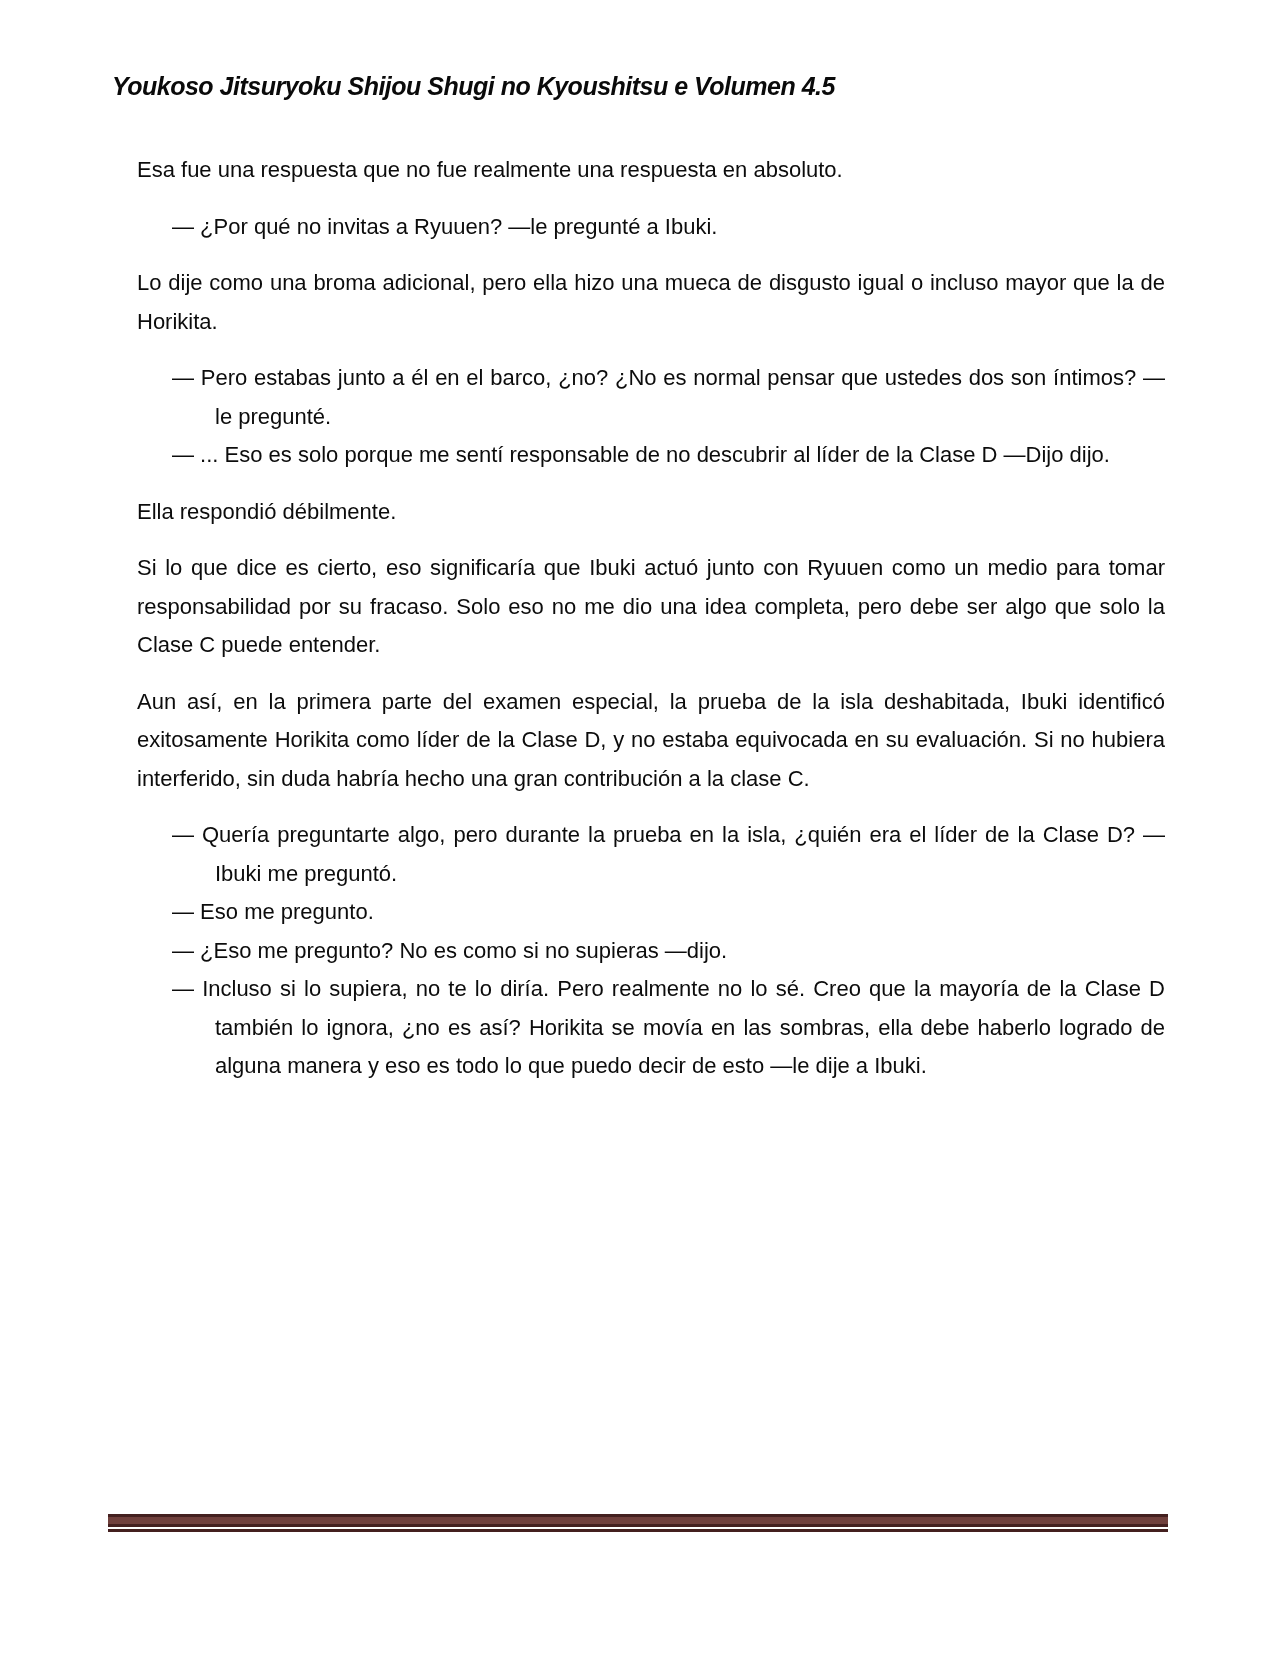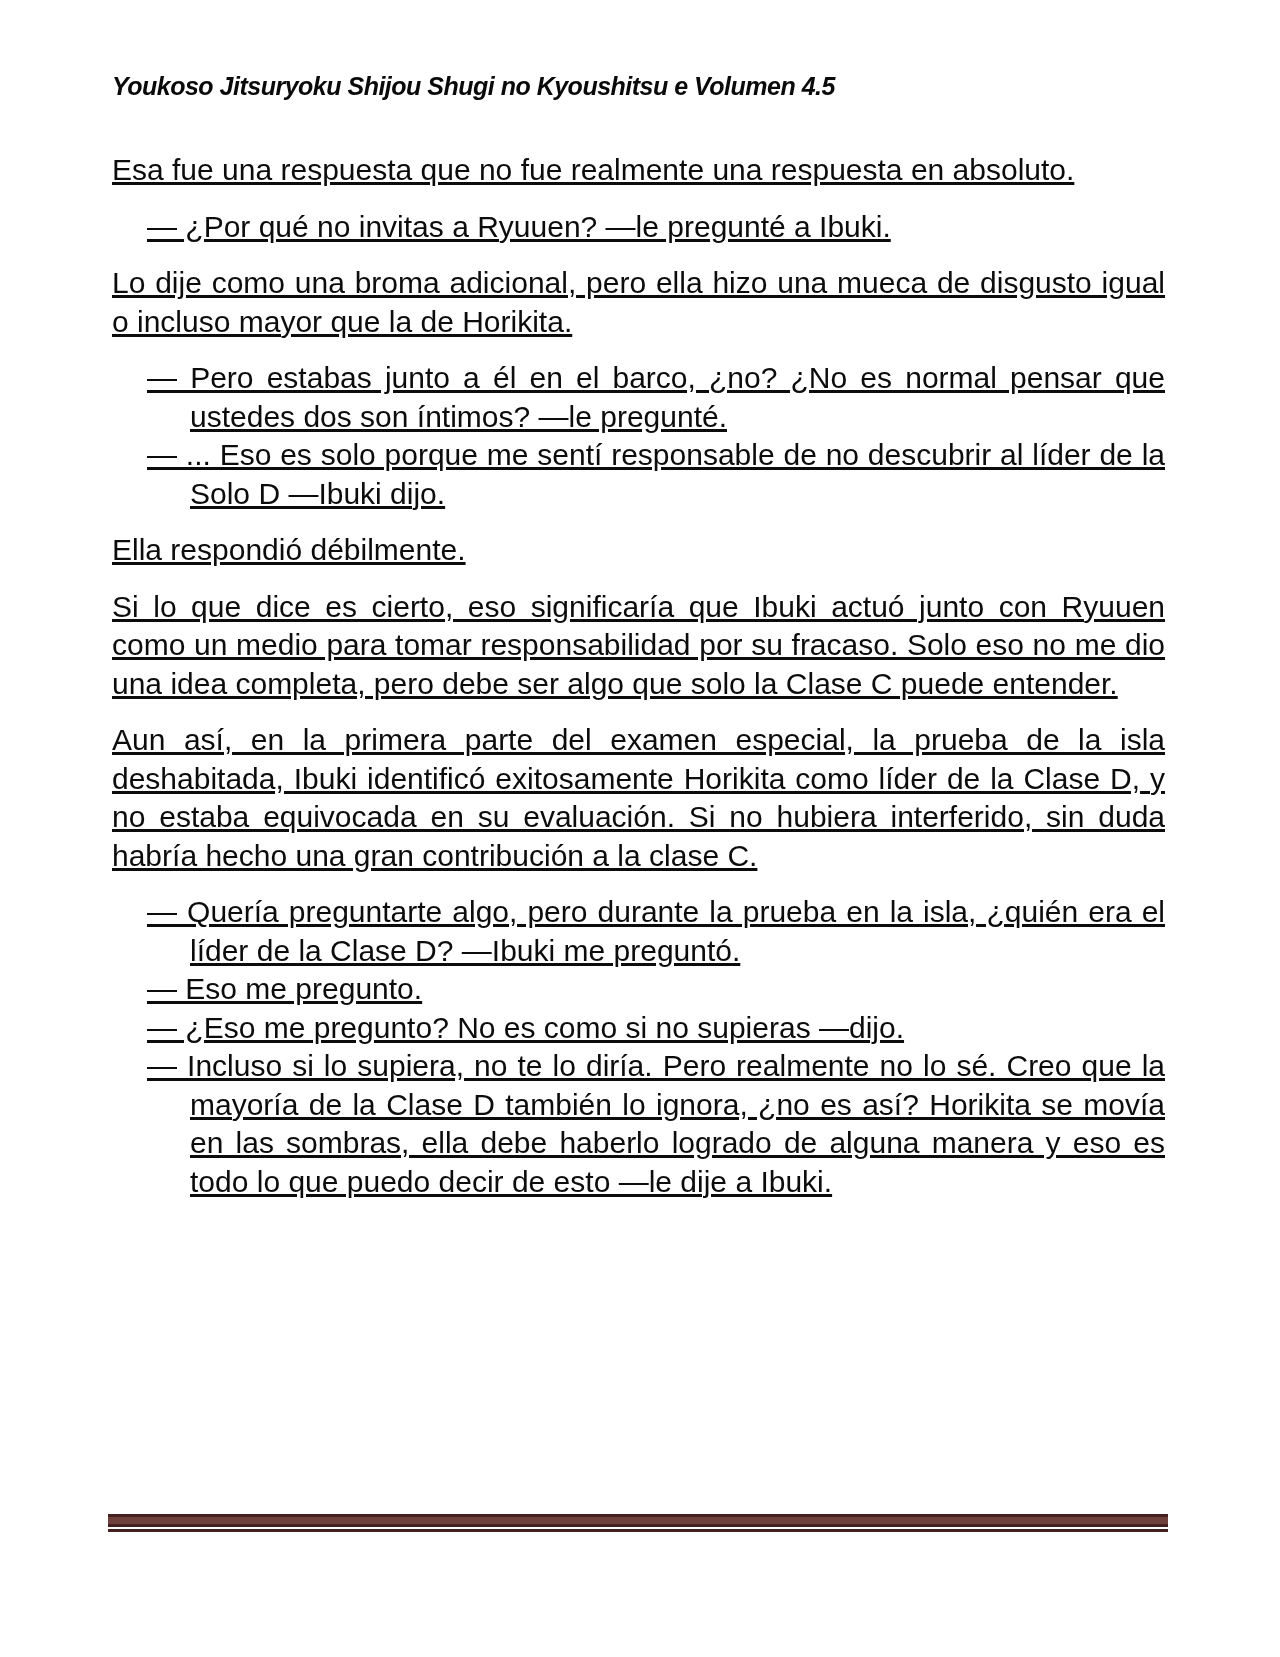--- a/index.html
+++ b/index.html
@@ -15,39 +15,39 @@
     height: 1657px;
     font-family: "Liberation Sans", sans-serif;
     color: var(--text);
   }
   .page {
     position: relative;
     width: 1280px;
     height: 1657px;
     background: var(--background);
     overflow: hidden;
-    text-decoration: underline;
   }
   .doc-header {
     padding: 72px 112px 0 112px;
     margin-bottom: 50px;
   }
   .doc-title {
     display: inline-block;
     font-size: 25px;
     font-weight: bold;
     font-style: italic;
     letter-spacing: -0.5px;
     color: #0a0a0a;
     white-space: nowrap;
   }
   .doc-body {
     padding: 0 115px 0 112px;
-    font-size: 30px;
+    font-size: 22px;
     line-height: 38.5px;
+    margin-left: 25px;
   }
   .para {
     text-align: justify;
     margin-bottom: 18px;
   }
   .dialogue-group {
     margin-bottom: 18px;
   }
   .dialogue {
     text-align: justify;
@@ -95,21 +95,21 @@
 
 
     <div class="dialogue-group">
       <p class="dialogue">— ¿Por qué no invitas a Ryuuen? —le pregunté a Ibuki.</p>
     </div>
 
     <p class="para">Lo dije como una broma adicional, pero ella hizo una mueca de disgusto igual o incluso mayor que la de Horikita.</p>
 
     <div class="dialogue-group">
       <p class="dialogue">— Pero estabas junto a él en el barco, ¿no? ¿No es normal pensar que ustedes dos son íntimos? —le pregunté.</p>
-      <p class="dialogue">— ... Eso es solo porque me sentí responsable de no descubrir al líder de la Solo D —Ibuki dijo.</p>
+      <p class="dialogue">— ... Eso es solo porque me sentí responsable de no descubrir al líder de la Clase D —Dijo dijo.</p>
     </div>
 
     <p class="para">Ella respondió débilmente.</p>
 
     <p class="para">Si lo que dice es cierto, eso significaría que Ibuki actuó junto con Ryuuen como un medio para tomar responsabilidad por su fracaso. Solo eso no me dio una idea completa, pero debe ser algo que solo la Clase C puede entender.</p>
 
     <p class="para">Aun así, en la primera parte del examen especial, la prueba de la isla deshabitada, Ibuki identificó exitosamente Horikita como líder de la Clase D, y no estaba equivocada en su evaluación. Si no hubiera interferido, sin duda habría hecho una gran contribución a la clase C.</p>
 
     <div class="dialogue-group">
       <p class="dialogue">— Quería preguntarte algo, pero durante la prueba en la isla, ¿quién era el líder de la Clase D? —Ibuki me preguntó.</p>

